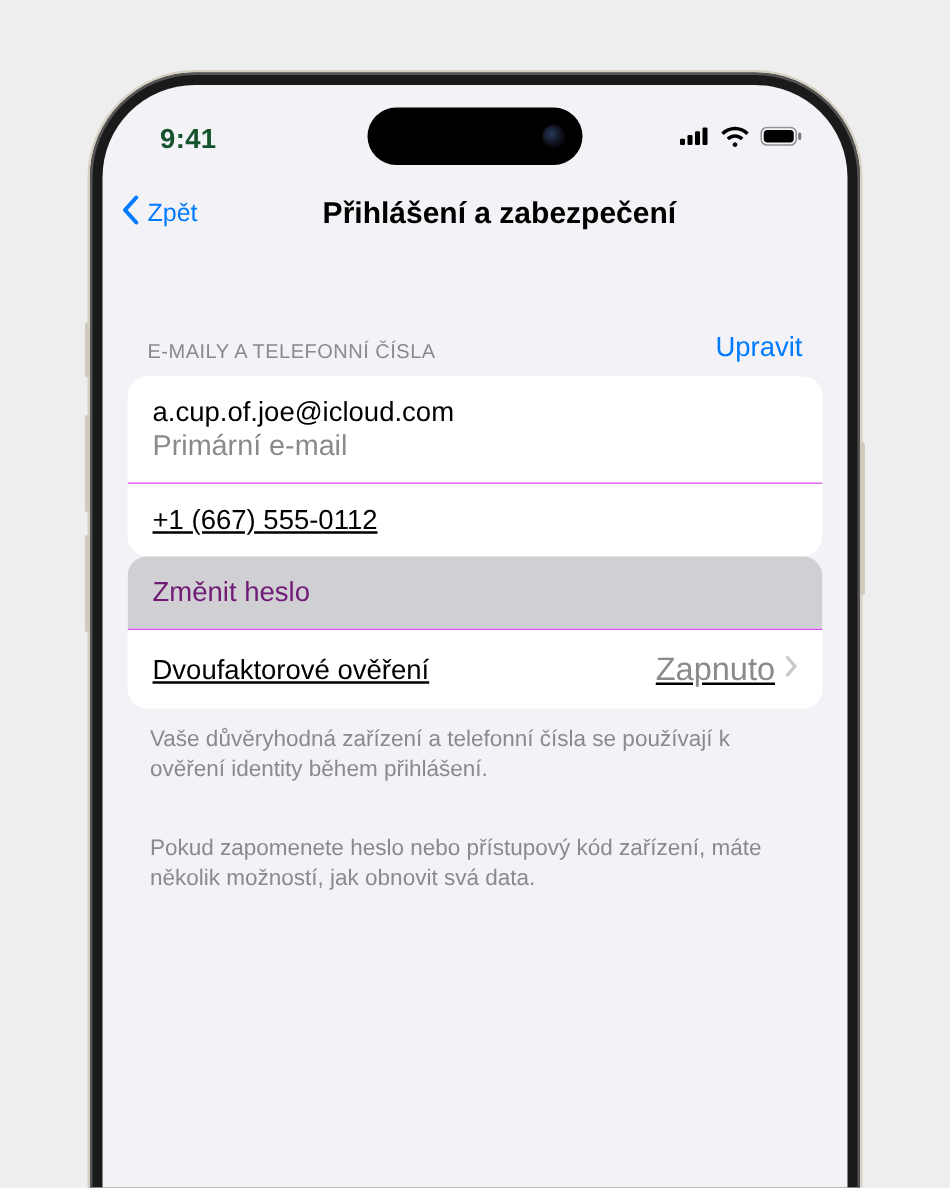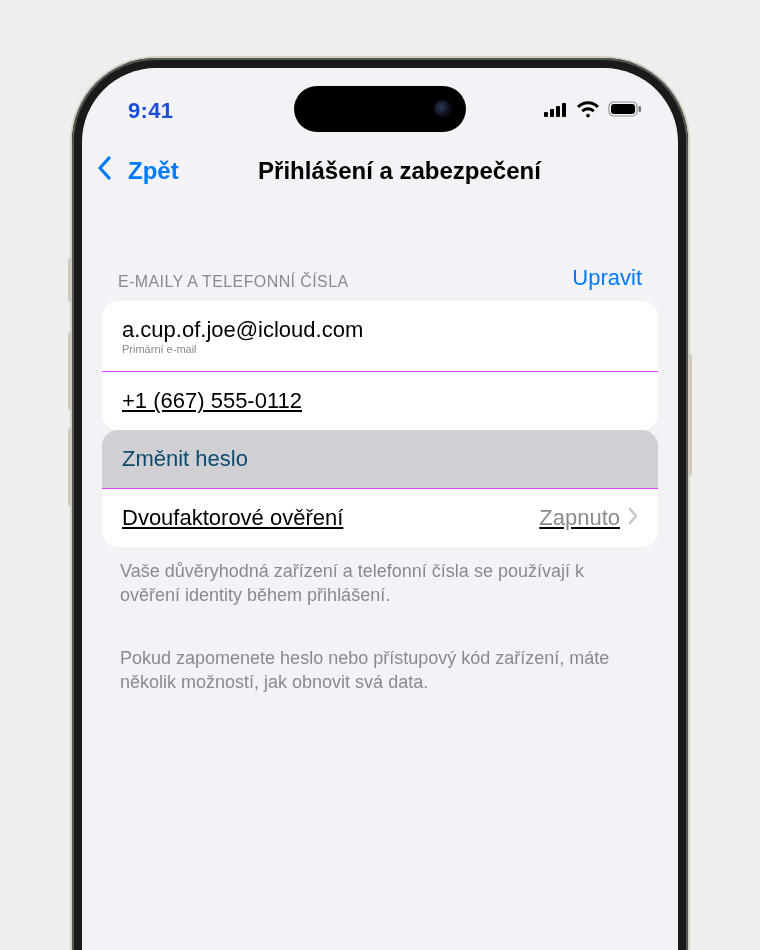--- a/index.html
+++ b/index.html
@@ -65,42 +65,41 @@
   .status-bar {
     display: flex;
     justify-content: space-between;
     align-items: center;
     padding: 22px 36px 0 46px;
     height: 64px;
   }
   .status-time {
     font-size: 22px;
     font-weight: 600;
-    color: #1d4ed8;
+    color: #14532d;
     letter-spacing: 0.3px;
   }
   .status-icons {
     display: flex;
     align-items: center;
     gap: 8px;
   }
 
   .nav-bar {
     display: flex;
     align-items: center;
     padding: 24px 20px 24px 14px;
     position: relative;
   }
   .back {
     display: flex;
     align-items: center;
     color: #007aff;
-    font-size: 24px;
-    gap: 16px;
-    font-weight: bold;
+    font-size: 20px;
+    gap: 6px;
   }
   .nav-title {
     position: absolute;
     left: 0; right: 0;
     text-align: center;
     font-size: 24px;
     font-weight: 600;
     color: #000;
     pointer-events: none;
     padding-left: 39px;
@@ -132,26 +131,26 @@
   }
   .row {
     padding: 16px 20px;
     display: flex;
     align-items: center;
     justify-content: space-between;
   }
   .row + .row { border-top: 1px solid #d946ef; text-decoration: underline; }
   .row .main { display: flex; flex-direction: column; gap: 0; }
   .row .title { font-size: 22px; color: #000; }
-  .row .sub   { font-size: 11px; color: #8a8a8e; }
-  .row .value { font-size: 22px; color: #8a8a8e; }
+  .row .sub   { font-size: 23px; color: #8a8a8e; }
+  .row .value { font-size: 26px; color: #8a8a8e; }
   .row .chev { margin-left: 8px; }
 
   .row.highlight { background: #d0d0d4; }
-  .row.highlight .title { color: #0c4a6e; font-size: 22px; }
+  .row.highlight .title { color: #701a75; font-size: 22px; }
 
   .footer-text {
     padding: 12px 18px 26px;
     font-size: 18px;
     line-height: 1.35;
     color: #8a8a8e;
   }
   .right-group { display: flex; align-items: center; }
 </style>
 </head>

